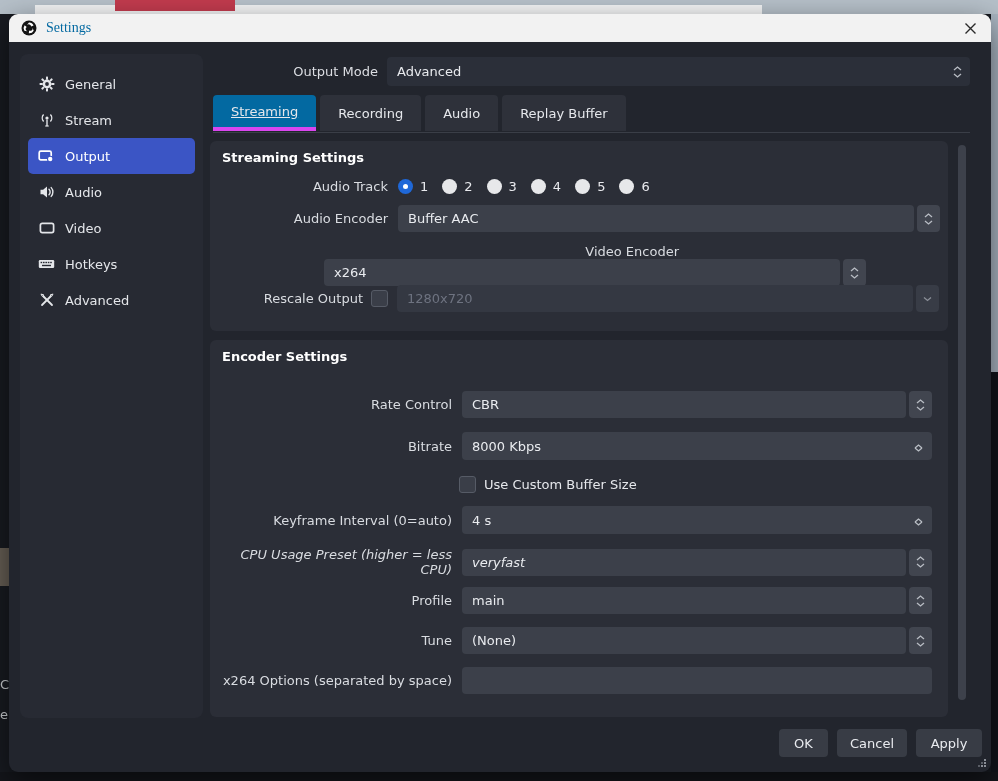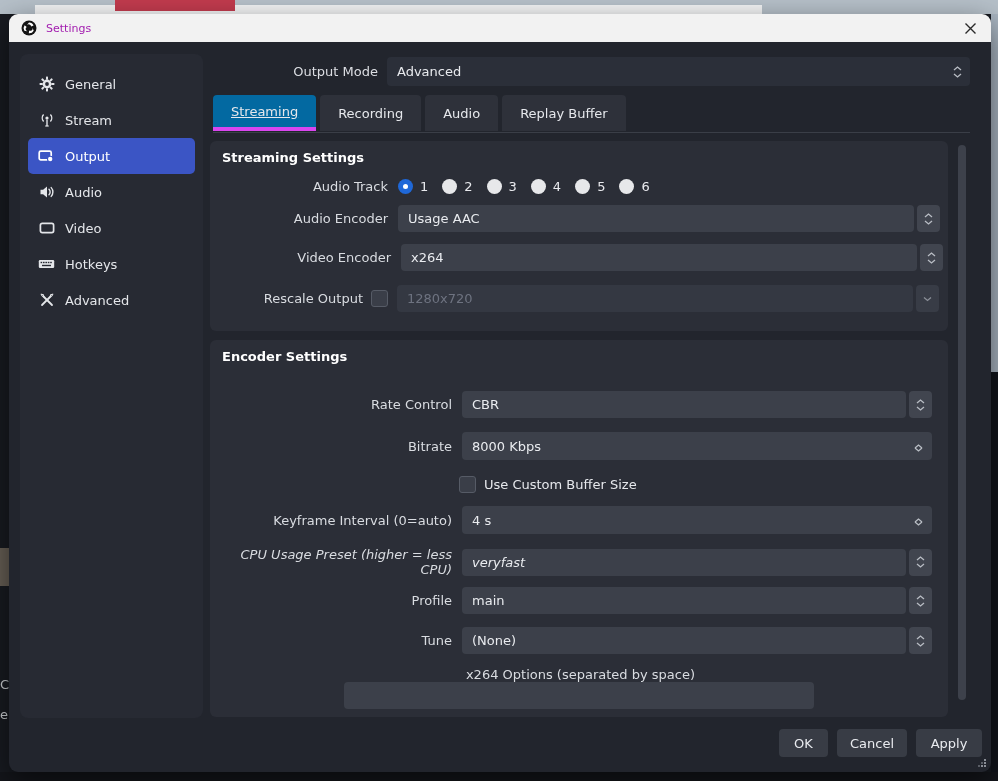--- a/index.html
+++ b/index.html
@@ -16,21 +16,21 @@
   .bg-left { position:absolute; left:0; top:14px; width:9px; height:758px; background:#181b21; overflow:hidden; }
   .bg-left .patch { position:absolute; left:0; top:534px; width:9px; height:38px; background:#675f55; }
   .bg-left .frag { position:absolute; left:0; color:#cdd0d4; font-size:13px; }
 
   
   .dialog { position:absolute; left:9px; top:14px; width:982px; height:758px;
     background:#22252d; border-radius:9px; box-shadow:0 10px 30px rgba(0,0,0,.55); }
   .titlebar { position:absolute; left:0; top:0; width:100%; height:28px; background:#f2f2f2;
     border-radius:9px 9px 0 0; display:flex; align-items:center; }
   .titlebar .obs-logo { margin-left:12px; width:16px; height:16px; }
-  .titlebar .t-title { margin-left:9px; color:#a21caf; font-size:11px; }
+  .titlebar .t-title { margin-left:9px; color:#0369a1; font-size:14px;font-family:Liberation Serif, serif; }
   .close-btn { position:absolute; right:6px; top:0; width:30px; height:28px;
     display:flex; align-items:center; justify-content:center; cursor:default; }
 
   
   .sidebar { position:absolute; left:11px; top:40px; width:183px; height:664px;
     background:#272a33; border-radius:8px; padding:12px 8px; }
   .side-item { height:36px; display:flex; align-items:center; gap:10px; padding:0 10px;
     color:#e4e6ea; border-radius:5px; }
   .side-item .icn { width:17px; height:17px; display:flex; align-items:center; justify-content:center; }
   .side-item.selected { background:#3b55c5; color:#fff; }
@@ -288,34 +288,34 @@
             <span class="radio"></span>
             <span>6</span>
           </span>
       </div>
     </div>
 
     <div class="row" style="left:0; top:64px; width:100%;">
       <span class="lbl">Audio Encoder</span>
       <div class="combo-wrap">
         <div class="field combo-main">
-            <span>Usage AAC</span>
-          </div>
-        <div class="combo-btn">
-          <svg width="9" height="5" viewBox="0 0 9 5">
-              <path d="M1 4l3.5-3L8 4" stroke="#b9bdc4" stroke-width="1.3" fill="none"></path>
-            </svg>
-          <svg width="9" height="5" viewBox="0 0 9 5">
-              <path d="M1 1l3.5 3L8 1" stroke="#b9bdc4" stroke-width="1.3" fill="none"></path>
-            </svg>
-        </div>
-      </div>
-    </div>
-
-    <div class="row" style="left:3px; top:103px; width:100%;">
+            <span>Buffer AAC</span>
+          </div>
+        <div class="combo-btn">
+          <svg width="9" height="5" viewBox="0 0 9 5">
+              <path d="M1 4l3.5-3L8 4" stroke="#b9bdc4" stroke-width="1.3" fill="none"></path>
+            </svg>
+          <svg width="9" height="5" viewBox="0 0 9 5">
+              <path d="M1 1l3.5 3L8 1" stroke="#b9bdc4" stroke-width="1.3" fill="none"></path>
+            </svg>
+        </div>
+      </div>
+    </div>
+
+    <div class="row" style="left:16px; top:103px; width:100%;flex-direction:column;">
       <span class="lbl">Video Encoder</span>
       <div class="combo-wrap">
         <div class="field combo-main">
             <span>x264</span>
           </div>
         <div class="combo-btn">
           <svg width="9" height="5" viewBox="0 0 9 5">
               <path d="M1 4l3.5-3L8 4" stroke="#b9bdc4" stroke-width="1.3" fill="none"></path>
             </svg>
           <svg width="9" height="5" viewBox="0 0 9 5">
@@ -437,21 +437,21 @@
           <svg width="9" height="5" viewBox="0 0 9 5">
               <path d="M1 4l3.5-3L8 4" stroke="#b9bdc4" stroke-width="1.3" fill="none"></path>
             </svg>
           <svg width="9" height="5" viewBox="0 0 9 5">
               <path d="M1 1l3.5 3L8 1" stroke="#b9bdc4" stroke-width="1.3" fill="none"></path>
             </svg>
         </div>
       </div>
     </div>
 
-    <div class="row" style="left:0; top:327px; width:100%;flex-direction:column;">
+    <div class="row" style="left:0; top:327px; width:100%;">
       <span class="lbl">x264 Options (separated by space)</span>
       <div class="field combo-full">
         <span></span>
       </div>
     </div>
   </section>
 
   <div class="scrollbar">
     <div class="scroll-thumb"></div>
   </div>

